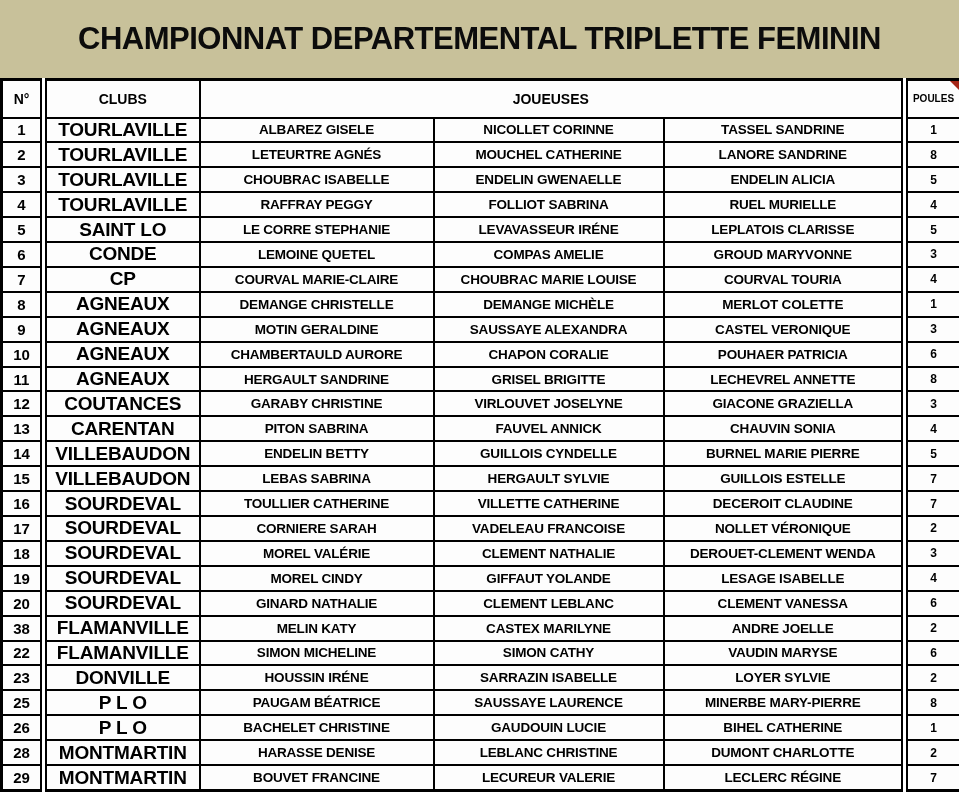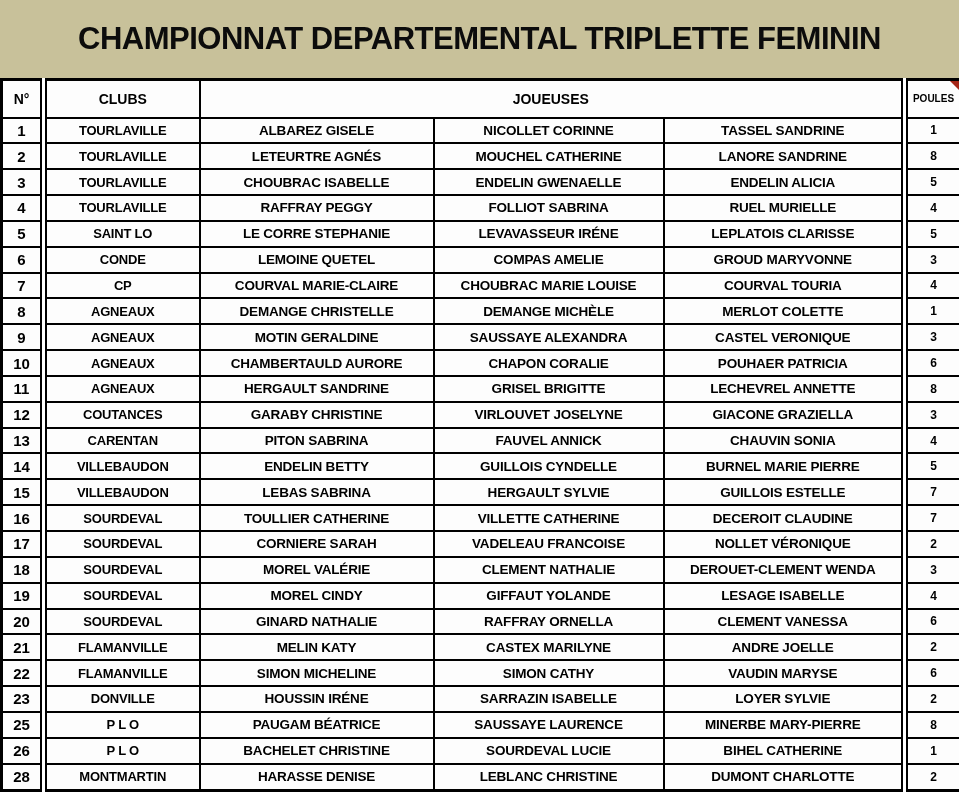--- a/index.html
+++ b/index.html
@@ -34,21 +34,21 @@
   }
   thead tr{height:38px;}
   thead th{font-size:14px;letter-spacing:0px;}
   th.h-poules{font-size:10px;position:relative;padding:0;}
   .comment-marker{
     position:absolute;top:0;right:0;width:0;height:0;
     border-top:9px solid #a52516;
     border-left:9px solid transparent;
   }
   td.c-num{font-size:15px;}
-  td.c-club{font-size:13px;letter-spacing:-0.2px;}
+  td.c-club{font-size:19px;letter-spacing:-0.2px;}
   td.c-player{font-size:13.5px;letter-spacing:-0.2px;}
   td.c-poule{font-size:12px;}
   .dbl-left{border-left:7px double #000;}
   .dbl-right{border-right:7px double #000;}
 </style>
 </head>
 <body>
 
 <div class="sheet">
   <div class="title-bar">
@@ -224,26 +224,26 @@
           <td class="c-club">SOURDEVAL</td>
           <td class="c-player">MOREL CINDY</td>
           <td class="c-player">GIFFAUT YOLANDE</td>
           <td class="c-player">LESAGE ISABELLE</td>
           <td class="c-poule dbl-left">4</td>
         </tr>
         <tr>
           <td class="c-num dbl-right">20</td>
           <td class="c-club">SOURDEVAL</td>
           <td class="c-player">GINARD NATHALIE</td>
-          <td class="c-player">RAFFRAY ORNELLA</td>
+          <td class="c-player">CLEMENT LEBLANC</td>
           <td class="c-player">CLEMENT VANESSA</td>
           <td class="c-poule dbl-left">6</td>
         </tr>
         <tr>
-          <td class="c-num dbl-right">21</td>
+          <td class="c-num dbl-right">38</td>
           <td class="c-club">FLAMANVILLE</td>
           <td class="c-player">MELIN KATY</td>
           <td class="c-player">CASTEX MARILYNE</td>
           <td class="c-player">ANDRE JOELLE</td>
           <td class="c-poule dbl-left">2</td>
         </tr>
         <tr>
           <td class="c-num dbl-right">22</td>
           <td class="c-club">FLAMANVILLE</td>
           <td class="c-player">SIMON MICHELINE</td>
@@ -264,27 +264,35 @@
           <td class="c-club">P L O</td>
           <td class="c-player">PAUGAM BÉATRICE</td>
           <td class="c-player">SAUSSAYE LAURENCE</td>
           <td class="c-player">MINERBE MARY-PIERRE</td>
           <td class="c-poule dbl-left">8</td>
         </tr>
         <tr>
           <td class="c-num dbl-right">26</td>
           <td class="c-club">P L O</td>
           <td class="c-player">BACHELET CHRISTINE</td>
-          <td class="c-player">SOURDEVAL LUCIE</td>
+          <td class="c-player">GAUDOUIN LUCIE</td>
           <td class="c-player">BIHEL CATHERINE</td>
           <td class="c-poule dbl-left">1</td>
         </tr>
         <tr>
           <td class="c-num dbl-right">28</td>
           <td class="c-club">MONTMARTIN</td>
           <td class="c-player">HARASSE DENISE</td>
           <td class="c-player">LEBLANC CHRISTINE</td>
           <td class="c-player">DUMONT CHARLOTTE</td>
           <td class="c-poule dbl-left">2</td>
         </tr>
+        <tr>
+          <td class="c-num dbl-right">29</td>
+          <td class="c-club">MONTMARTIN</td>
+          <td class="c-player">BOUVET FRANCINE</td>
+          <td class="c-player">LECUREUR VALERIE</td>
+          <td class="c-player">LECLERC RÉGINE</td>
+          <td class="c-poule dbl-left">7</td>
+        </tr>
       </tbody>
   </table>
 </div>
 
 </body></html>

